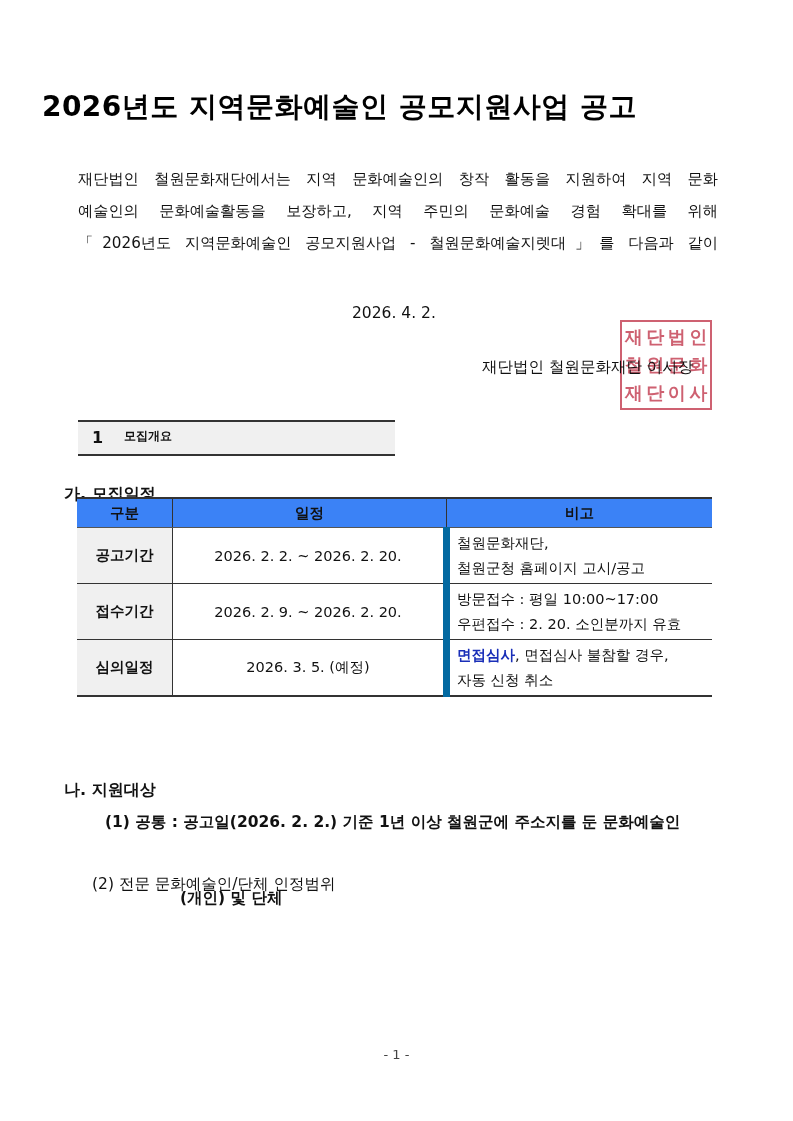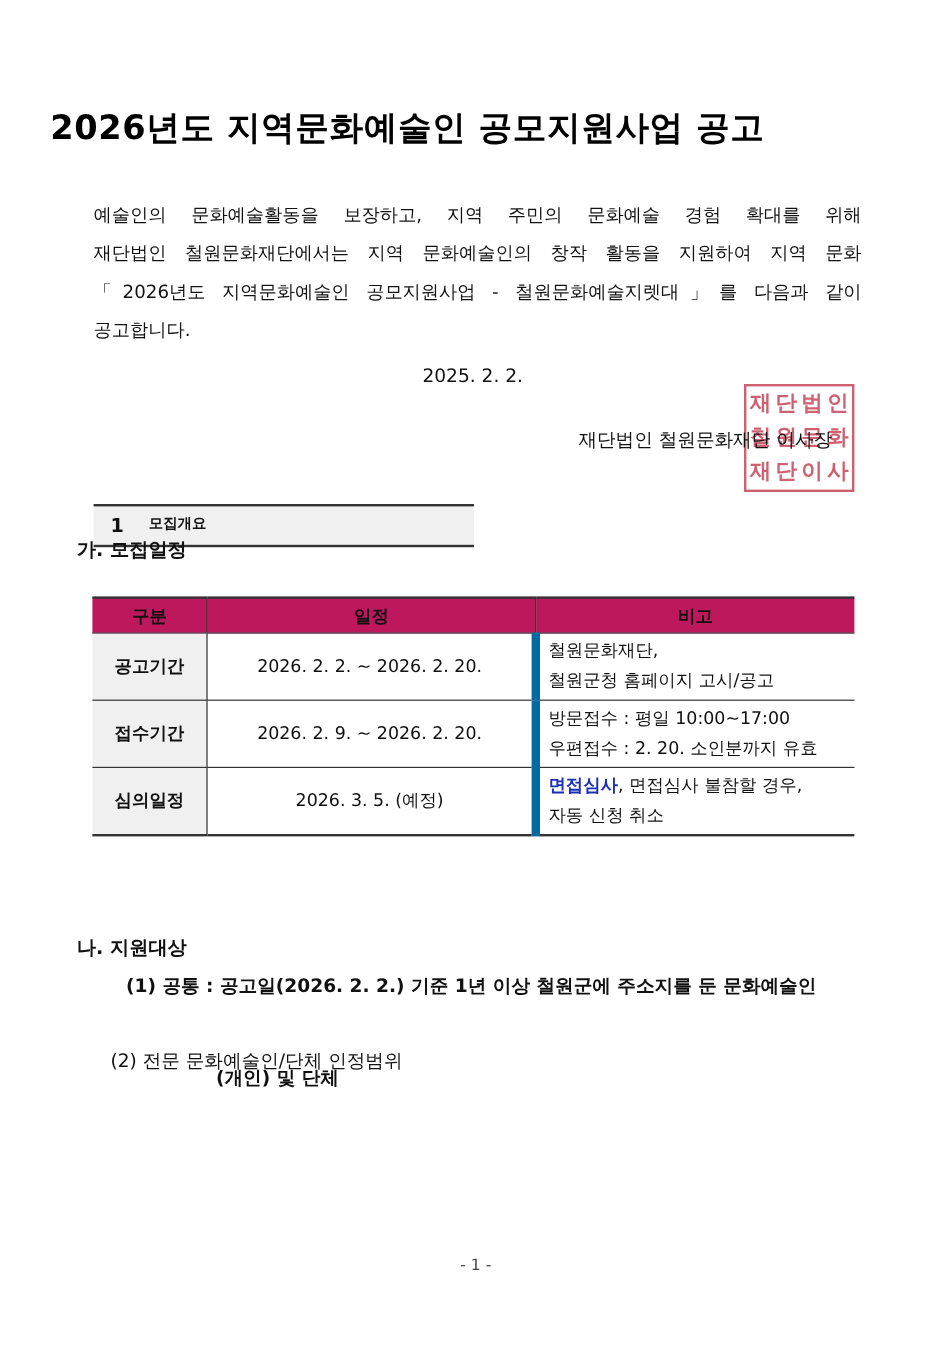--- a/index.html
+++ b/index.html
@@ -19,48 +19,47 @@
           color:#c23a4e; font-size:18px; font-weight:bold; text-align:center; line-height:28px; padding:1px; }
   .seal span { display:block; }
   .sec-box { position:absolute; left:78px; top:420px; width:317px; height:36px;
              background:#f0f0f0; border-top:2px solid #333; border-bottom:2px solid #333;
              box-sizing:border-box; }
   .sec-box .num { position:absolute; left:14px; top:6px; font-size:16px; font-weight:bold; }
   .sec-box .lbl { position:absolute; left:46px; top:6px; font-size:12px; font-weight:bold; }
   .subhead { position:absolute; left:64px; font-size:16px; font-weight:bold; }
   table.sched { position:absolute; left:77px; top:497px; width:635px; border-collapse:collapse;
                 font-size:14.5px; }
-  table.sched th { background:#be185d; font-weight:bold; height:26px; border-bottom:1px solid #555;
+  table.sched th { background:#3b82f6; font-weight:bold; height:26px; border-bottom:1px solid #555;
                    border-top:2px solid #333; }
   table.sched td { height:53px; border-bottom:1px solid #333; vertical-align:middle; }
   table.sched tr:last-child td { border-bottom:2px solid #333; }
   table.sched td.c1 { background:#f0f0f0; font-weight:bold; text-align:center; width:93px;
                       border-right:1px solid #333;margin-left:24px; }
   table.sched th.c1 { border-right:1px solid #333; }
   table.sched th.c2 { border-right:1px solid #333; }
   table.sched td.c2 { text-align:center; width:268px; border-right:7px solid #0369a1; }
   table.sched td.c3 { padding-left:7px; line-height:25px; padding-top:1px; }
   .blue { color:#1a2fb8; font-weight:bold; }
   .item { position:absolute; font-size:15.5px; }
   .bold { font-weight:bold; }
   .pagenum { position:absolute; left:0; width:793px; top:1047px; text-align:center; font-size:13px; color:#444; }
 </style>
 </head>
 <body>
 
 <div class="title">2026년도 지역문화예술인 공모지원사업 공고</div>
 
 <div class="para">
+  <span>재단법인 철원문화재단에서는 지역 문화예술인의 창작 활동을 지원하여 지역 문화</span>
   <span>예술인의 문화예술활동을 보장하고, 지역 주민의 문화예술 경험 확대를 위해</span>
-  <span>재단법인 철원문화재단에서는 지역 문화예술인의 창작 활동을 지원하여 지역 문화</span>
   <span>「2026년도 지역문화예술인 공모지원사업 - 철원문화예술지렛대」를 다음과 같이</span>
-  <span class="last">공고합니다.</span>
 </div>
 
-<div class="date">2025. 2. 2.</div>
+<div class="date">2026. 4. 2.</div>
 
 <div class="seal">
   <span>재</span>
   <span>단</span>
   <span>법</span>
   <span>인</span>
   <span>철</span>
   <span>원</span>
   <span>문</span>
   <span>화</span>
@@ -69,21 +68,21 @@
   <span>이</span>
   <span>사</span>
 </div>
 <div class="signer">재단법인 철원문화재단 이사장</div>
 
 <div class="sec-box">
   <span class="num">1</span>
   <span class="lbl">모집개요</span>
 </div>
 
-<div class="subhead" style="top:448px;">가. 모집일정</div>
+<div class="subhead" style="top:484px;">가. 모집일정</div>
 
 <table class="sched">
   <tbody>
       <tr>
     <th class="c1">구분</th>
     <th class="c2">일정</th>
     <th>비고</th>
   </tr>
   <tr>
     <td class="c1">공고기간</td>

